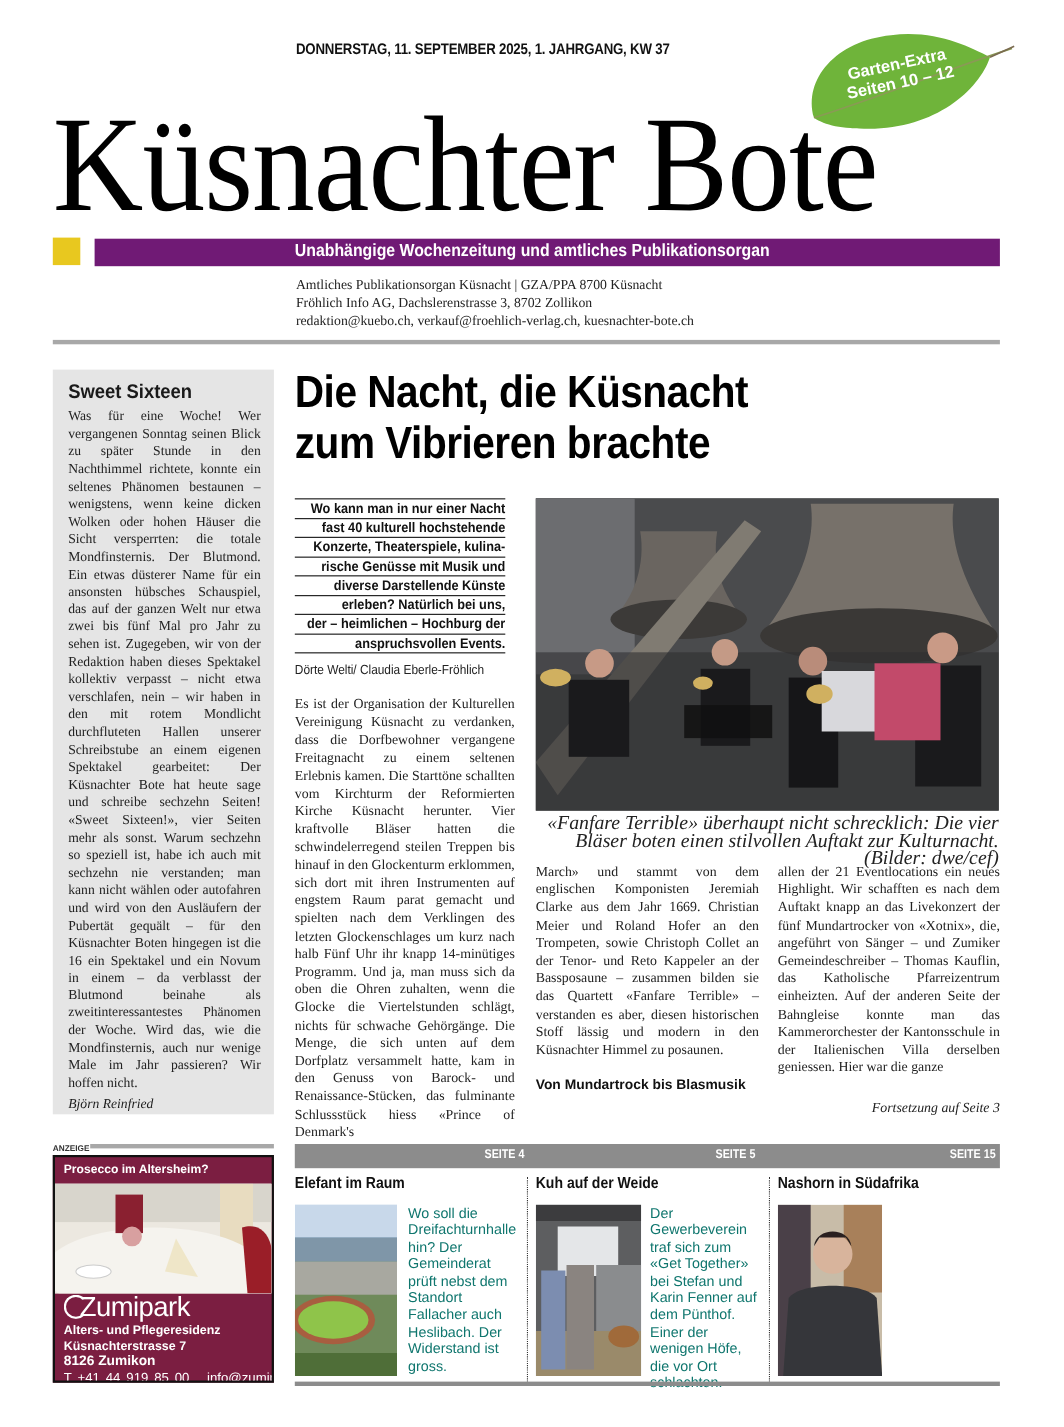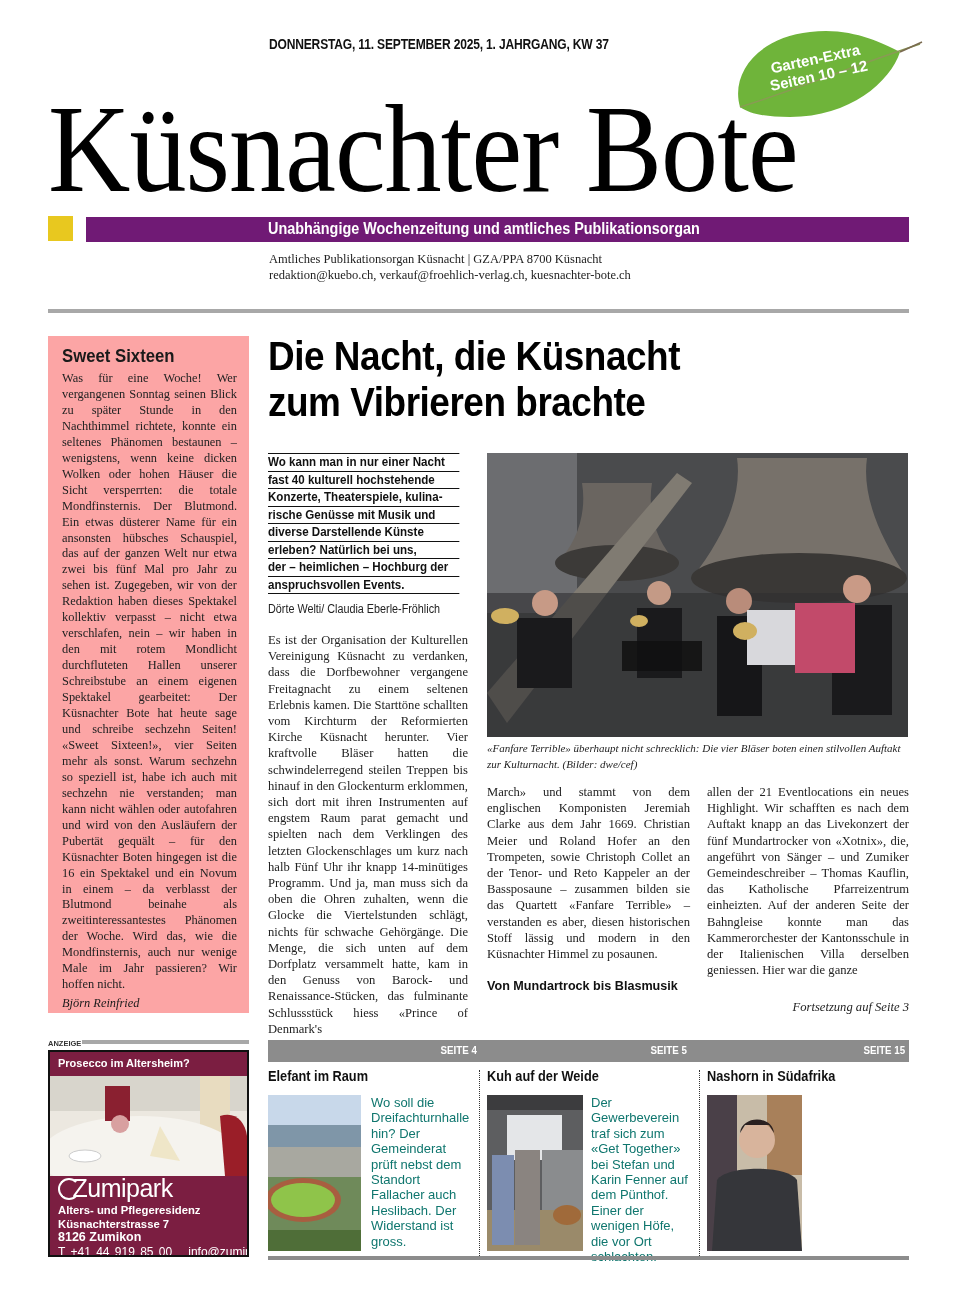--- a/index.html
+++ b/index.html
@@ -15,42 +15,42 @@
 
   .yellow-sq { position: absolute; left: 48px; top: 216px; width: 25px; height: 25px; background: #e8c81f; }
   .red-bar { position: absolute; left: 86px; top: 217px; width: 823px; height: 25px; background: #701a75; }
   .red-bar span { position: absolute; left: 182px; top: 3px; color: #fff; font-family: "Liberation Sans", sans-serif; font-weight: bold; font-size: 16px; transform: scaleX(0.9); transform-origin: left top; white-space: nowrap; }
 
   .pubinfo { position: absolute; left: 269px; top: 251px; font-family: "Liberation Serif", serif; font-size: 12.5px; line-height: 16px; color: #222; }
 
   .rule-top { position: absolute; left: 48px; top: 309px; width: 861px; height: 4px; background: #a8a8a8; }
 
   
-  .sidebar { position: absolute; left: 48px; top: 336px; width: 201px; height: 677px; background: #fca5a5; padding: 10px 12px 12px 14px; }
+  .sidebar { position: absolute; left: 48px; top: 336px; width: 201px; height: 677px; background: #e5e5e5; padding: 10px 12px 12px 14px; }
   .sidebar h2 { font-family: "Liberation Sans", sans-serif; font-weight: bold; font-size: 18px; color: #1a1a1a; margin-bottom: 4px; transform: scaleX(0.93); transform-origin: left top; white-space: nowrap; }
   .sidebar p { font-family: "Liberation Serif", serif; font-size: 12.4px; line-height: 15.95px; text-align: justify; hyphens: manual; color: #222; }
   .sidebar .sig { font-style: italic; text-align: left; margin-top: 3px; font-family: "Liberation Serif", serif; font-size: 12.4px; }
 
   
   .headline { position: absolute; left: 268px; top: 333px; font-family: "Liberation Sans", sans-serif; font-weight: bold; font-size: 41px; line-height: 46px; color: #000; letter-spacing: -0.5px; transform: scaleX(0.9); transform-origin: left top; white-space: nowrap; }
 
-  .lead { position: absolute; left: 268px; top: 453px; width: 208px; }
+  .lead { position: absolute; left: 268px; top: 453px; width: 208px; text-align: right; }
   .lead-line { border-top: 1.5px solid #111; font-family: "Liberation Sans", sans-serif; font-weight: bold; font-size: 12.6px; line-height: 16.5px; color: #111; white-space: nowrap; transform-origin: left top; }
   .lead-line.last { border-bottom: 1.5px solid #111; }
   .author { position: absolute; left: 268px; top: 602px; font-family: "Liberation Sans", sans-serif; font-size: 12px; color: #222; white-space: nowrap; transform: scaleX(0.9); transform-origin: left top; }
 
   .body-col { position: absolute; font-family: "Liberation Serif", serif; font-size: 12.6px; line-height: 16.2px; text-align: justify; color: #222; }
   .col1 { left: 268px; top: 632px; width: 200px; }
   .col2 { left: 487px; top: 784px; width: 203px; }
   .col3 { left: 707px; top: 784px; width: 202px; }
   .subhead { font-family: "Liberation Sans", sans-serif; font-weight: bold; font-size: 12.6px; margin-top: 16px; color: #111; }
   .continue { position: absolute; left: 707px; top: 1000px; width: 202px; text-align: right; font-style: italic; font-family: "Liberation Serif", serif; font-size: 12.6px; color: #222; }
 
   .photo { position: absolute; left: 487px; top: 453px; width: 421px; height: 284px; background: #3a3b3d; overflow: hidden; }
-  .caption { position: absolute; left: 487px; top: 741px; width: 421px; font-family: "Liberation Serif", serif; font-style: italic; font-size: 11px; line-height: 15.5px; color: #222; }
+  .caption { position: absolute; left: 487px; top: 741px; width: 421px; font-family: "Liberation Serif", serif; font-style: italic; font-size: 18px; line-height: 15.5px; color: #222; text-align: right; }
 
   
   .ad-label { position: absolute; left: 48px; top: 1039px; font-family: "Liberation Sans", sans-serif; font-size: 7.5px; font-weight: bold; color: #333; }
   .ad-label-rule { position: absolute; left: 82px; top: 1040px; width: 167px; height: 4px; background: #a8a8a8; }
   .ad { position: absolute; left: 48px; top: 1050px; width: 201px; height: 207px; background: #7b1e41; border: 2px solid #111; overflow: hidden; }
   .ad-title { position: absolute; left: 8px; top: 5px; color: #fff; font-family: "Liberation Sans", sans-serif; font-weight: bold; font-size: 11px; white-space: nowrap; }
   .ad-photo { position: absolute; left: 0; top: 24px; width: 197px; height: 100px; background: #e8e4dc; overflow: hidden; }
   .ad-brand { position: absolute; left: 8px; top: 122px; color: #fff; font-family: "Liberation Sans", sans-serif; font-size: 25px; letter-spacing: -0.5px; white-space: nowrap; }
   .ad-addr { position: absolute; left: 8px; top: 152px; color: #fff; font-family: "Liberation Sans", sans-serif; font-weight: bold; font-size: 11.3px; line-height: 13.5px; }
   .ad-contact { position: absolute; left: 8px; top: 193px; color: #fff; font-family: "Liberation Sans", sans-serif; font-size: 12px; white-space: nowrap; word-spacing: 2px; }
@@ -82,20 +82,21 @@
 
 <div class="masthead">Küsnachter Bote</div>
 
 <div class="yellow-sq"></div>
 <div class="red-bar">
   <span>Unabhängige Wochenzeitung und amtliches Publikationsorgan</span>
 </div>
 
 <div class="pubinfo">
   <div>Amtliches Publikationsorgan Küsnacht | GZA/PPA 8700 Küsnacht</div>
+  <div>Fröhlich Info AG, Dachslerenstrasse 3, 8702 Zollikon</div>
   <div>redaktion@kuebo.ch, verkauf@froehlich-verlag.ch, kuesnachter-bote.ch</div>
 </div>
 
 <div class="rule-top"></div>
 
 <div class="sidebar">
   <h2>Sweet Sixteen</h2>
   <p>Was für eine Woche! Wer vergangenen Sonntag seinen Blick zu später Stunde in den Nachthimmel richtete, konnte ein seltenes Phänomen bestaunen – wenigstens, wenn keine dicken Wolken oder hohen Häuser die Sicht versperrten: die totale Mondfinsternis. Der Blutmond. Ein etwas düsterer Name für ein ansonsten hübsches Schauspiel, das auf der ganzen Welt nur etwa zwei bis fünf Mal pro Jahr zu sehen ist. Zugegeben, wir von der Redaktion haben dieses Spektakel kollektiv verpasst – nicht etwa verschlafen, nein – wir haben in den mit rotem Mondlicht durchfluteten Hallen unserer Schreibstube an einem eigenen Spektakel gearbeitet: Der Küsnachter Bote hat heute sage und schreibe sechzehn Seiten! «Sweet Sixteen!», vier Seiten mehr als sonst. Warum sechzehn so speziell ist, habe ich auch mit sechzehn nie verstanden; man kann nicht wählen oder autofahren und wird von den Ausläufern der Pubertät gequält – für den Küsnachter Boten hingegen ist die 16 ein Spektakel und ein Novum in einem – da verblasst der Blutmond beinahe als zweitinteressantestes Phänomen der Woche. Wird das, wie die Mondfinsternis, auch nur wenige Male im Jahr passieren? Wir hoffen nicht.</p>
   <div class="sig">Björn Reinfried</div>
 </div>

